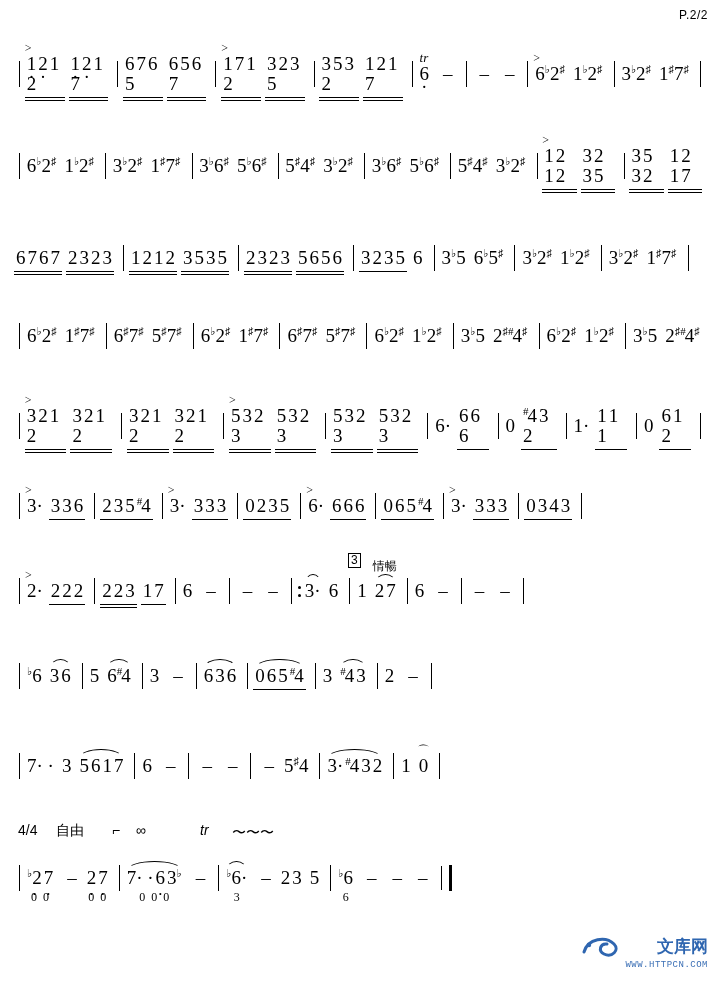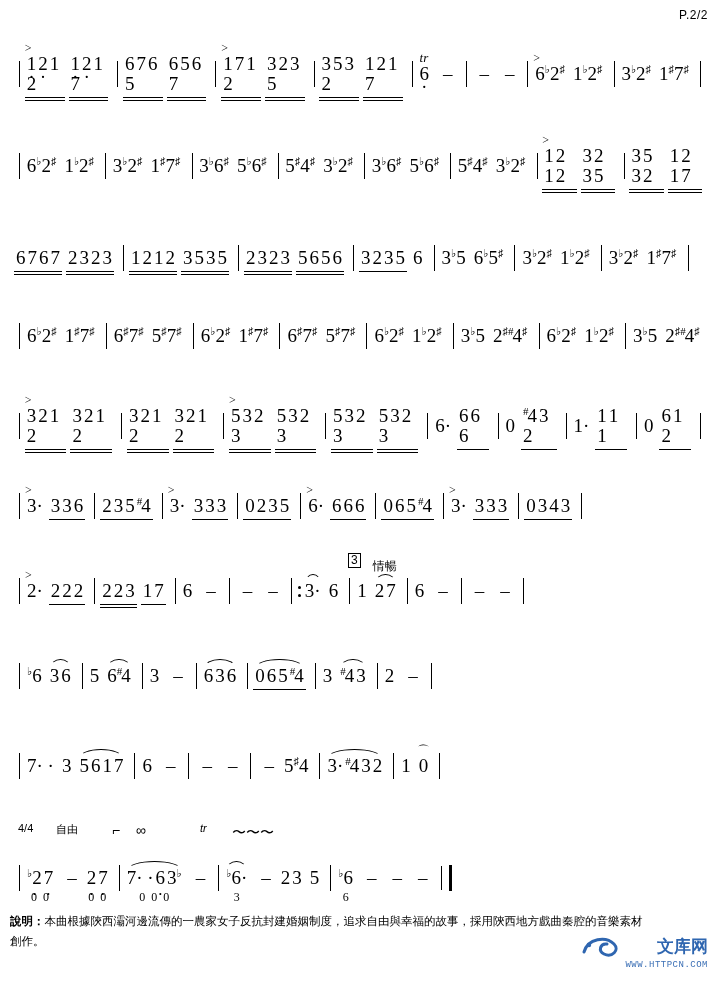--- a/index.html
+++ b/index.html
@@ -153,21 +153,21 @@
     font-family: "DejaVu Sans", sans-serif;
     font-size: 12px;
   }
   .marklayer {
     position: absolute;
     left: 0; top: 0;
   }
   .tempo {
     position: absolute;
     font-family: "Liberation Sans", sans-serif;
-    font-size: 11px;
+    font-size: 14px;
   }
   .cn {
     font-family: Liberation Serif, serif;
   }
   .note-under {
     font-size: 12px;
     position: absolute;
     left: 50%;
     transform: translateX(-50%);
     top: 22px;
@@ -536,23 +536,20 @@
     <span class="grp"><span class="note">5</span></span>
     <span class="bar"></span>
     <span class="grp" style="position:relative;"><span class="note"><span class="sup">♭</span>6</span><span class="note-under">6</span></span>
     <span class="dash">–</span>
     <span class="dash">–</span>
     <span class="dash">–</span>
     <span class="bar thin"></span>
     <span class="bar final-thick"></span>
   </div>
 
-  <div class="footnote">
-    <b>說明：</b><span>本曲根據陝西灞河邊流傳的一農家女子反抗封建婚姻制度，追求自由與幸福的故事，採用陝西地方戲曲秦腔的音樂素材創作。</span>
-  </div>
 
   <svg class="wm-swirl" viewBox="0 0 46 30">
     <path d="M4 20 C8 6, 26 4, 34 12 C40 18, 32 26, 24 22 C18 19, 20 11, 27 12" fill="none" stroke="#2f66b0" stroke-width="3" stroke-linecap="round"></path>
     <circle cx="9" cy="13" r="2.2" fill="#2f66b0"></circle>
   </svg>
   <div class="wm-cn">文库网</div>
   <div class="wm-text">WWW.HTTPCN.COM</div>
 
 </div>
 

